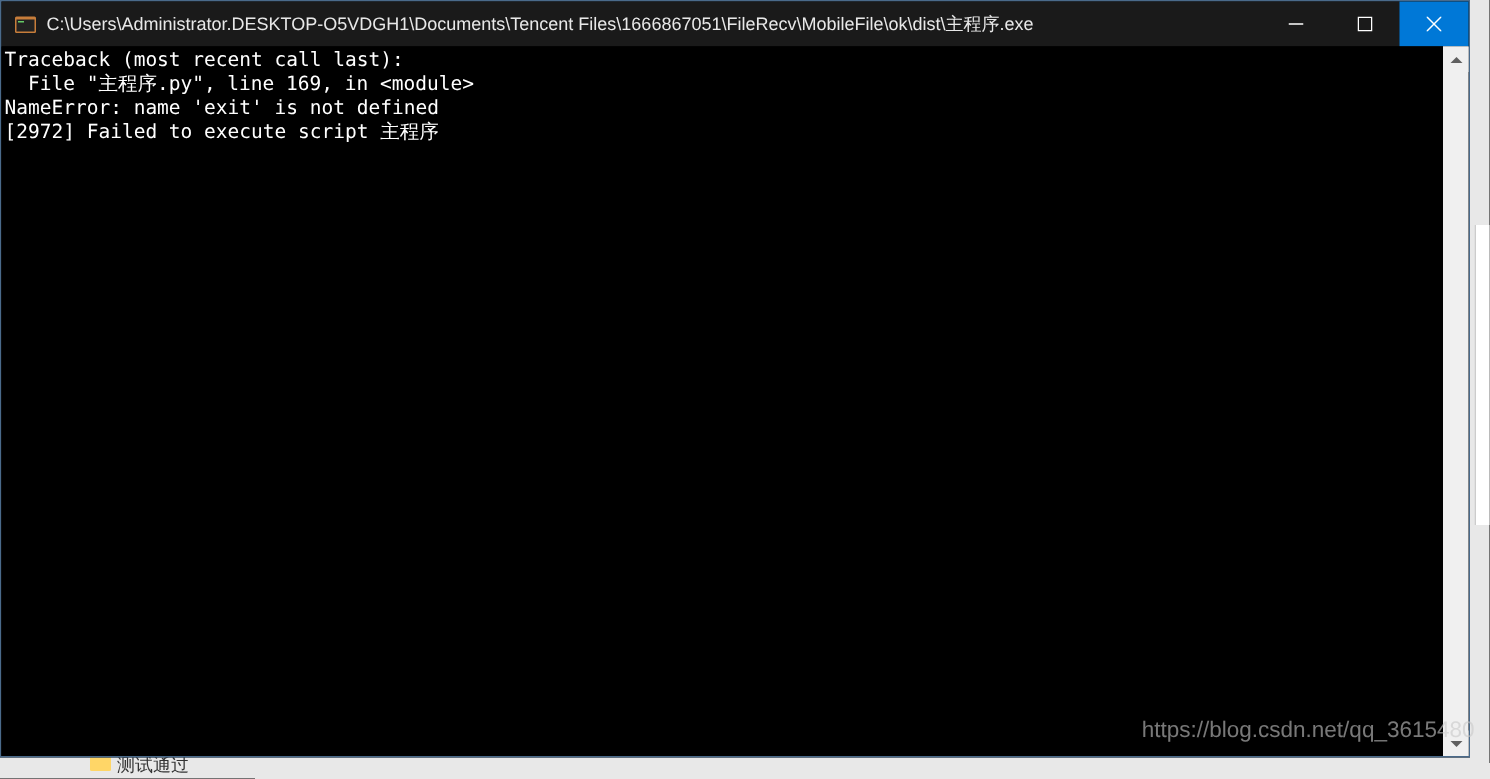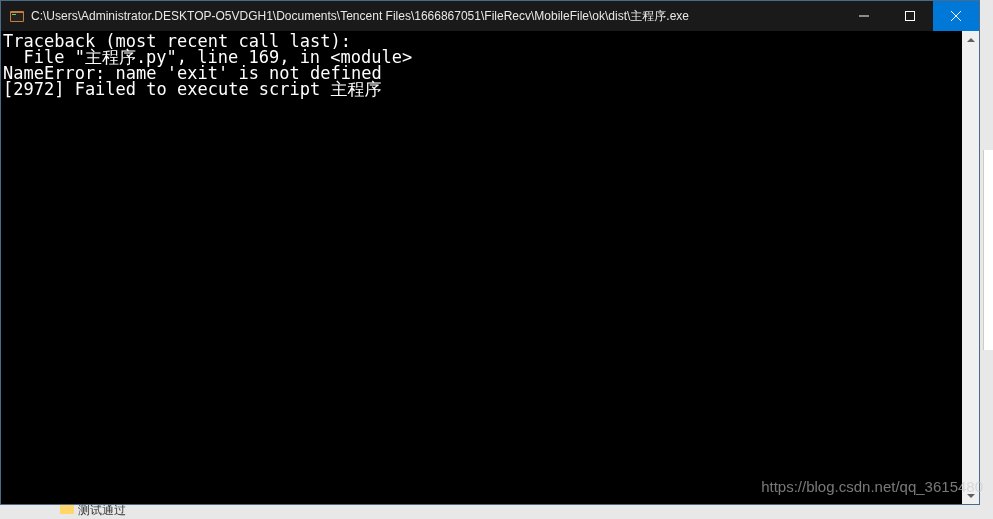--- a/index.html
+++ b/index.html
@@ -80,21 +80,21 @@
     .console-body {
       flex: 1;
       display: flex;
       background: #000;
     }
     .console-content {
       flex: 1;
       background: #000;
       color: #fff;
       font-family: "NSimSun", "SimSun", "Consolas", monospace;
-      font-size: 17px;
+      font-size: 13px;
       line-height: 16px;
       padding: 2px 0 0 2px;
       white-space: pre;
       overflow: hidden;
     }
     .scrollbar {
       width: 17px;
       background: #f0f0f0;
       position: relative;
     }

